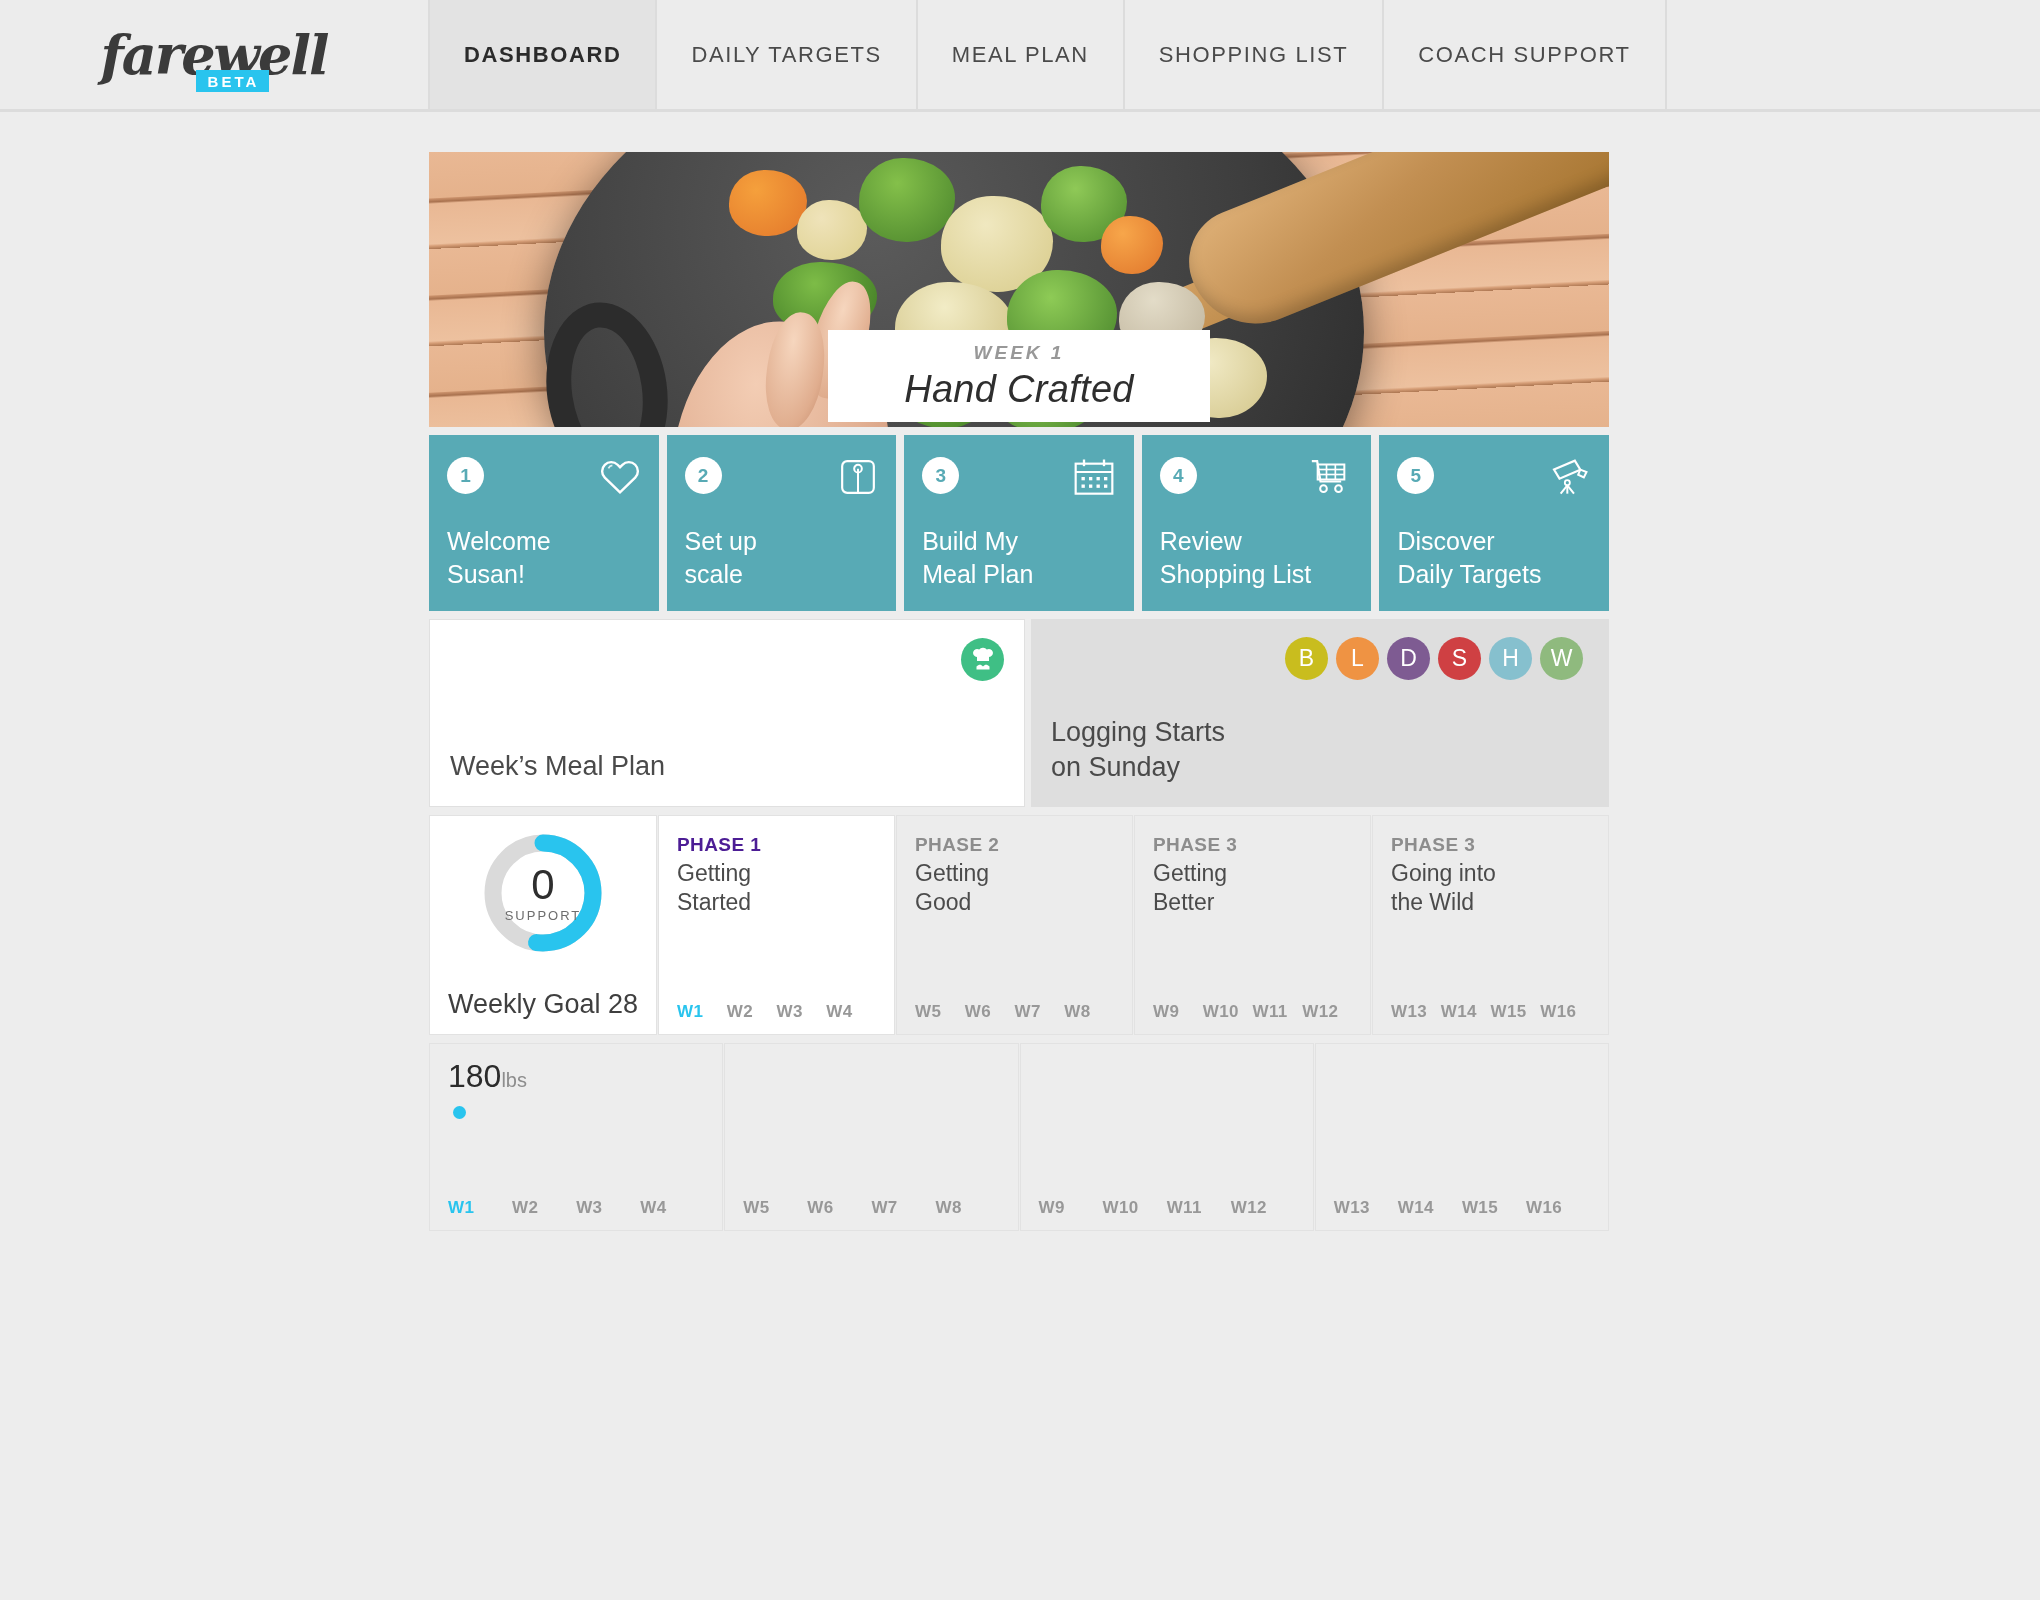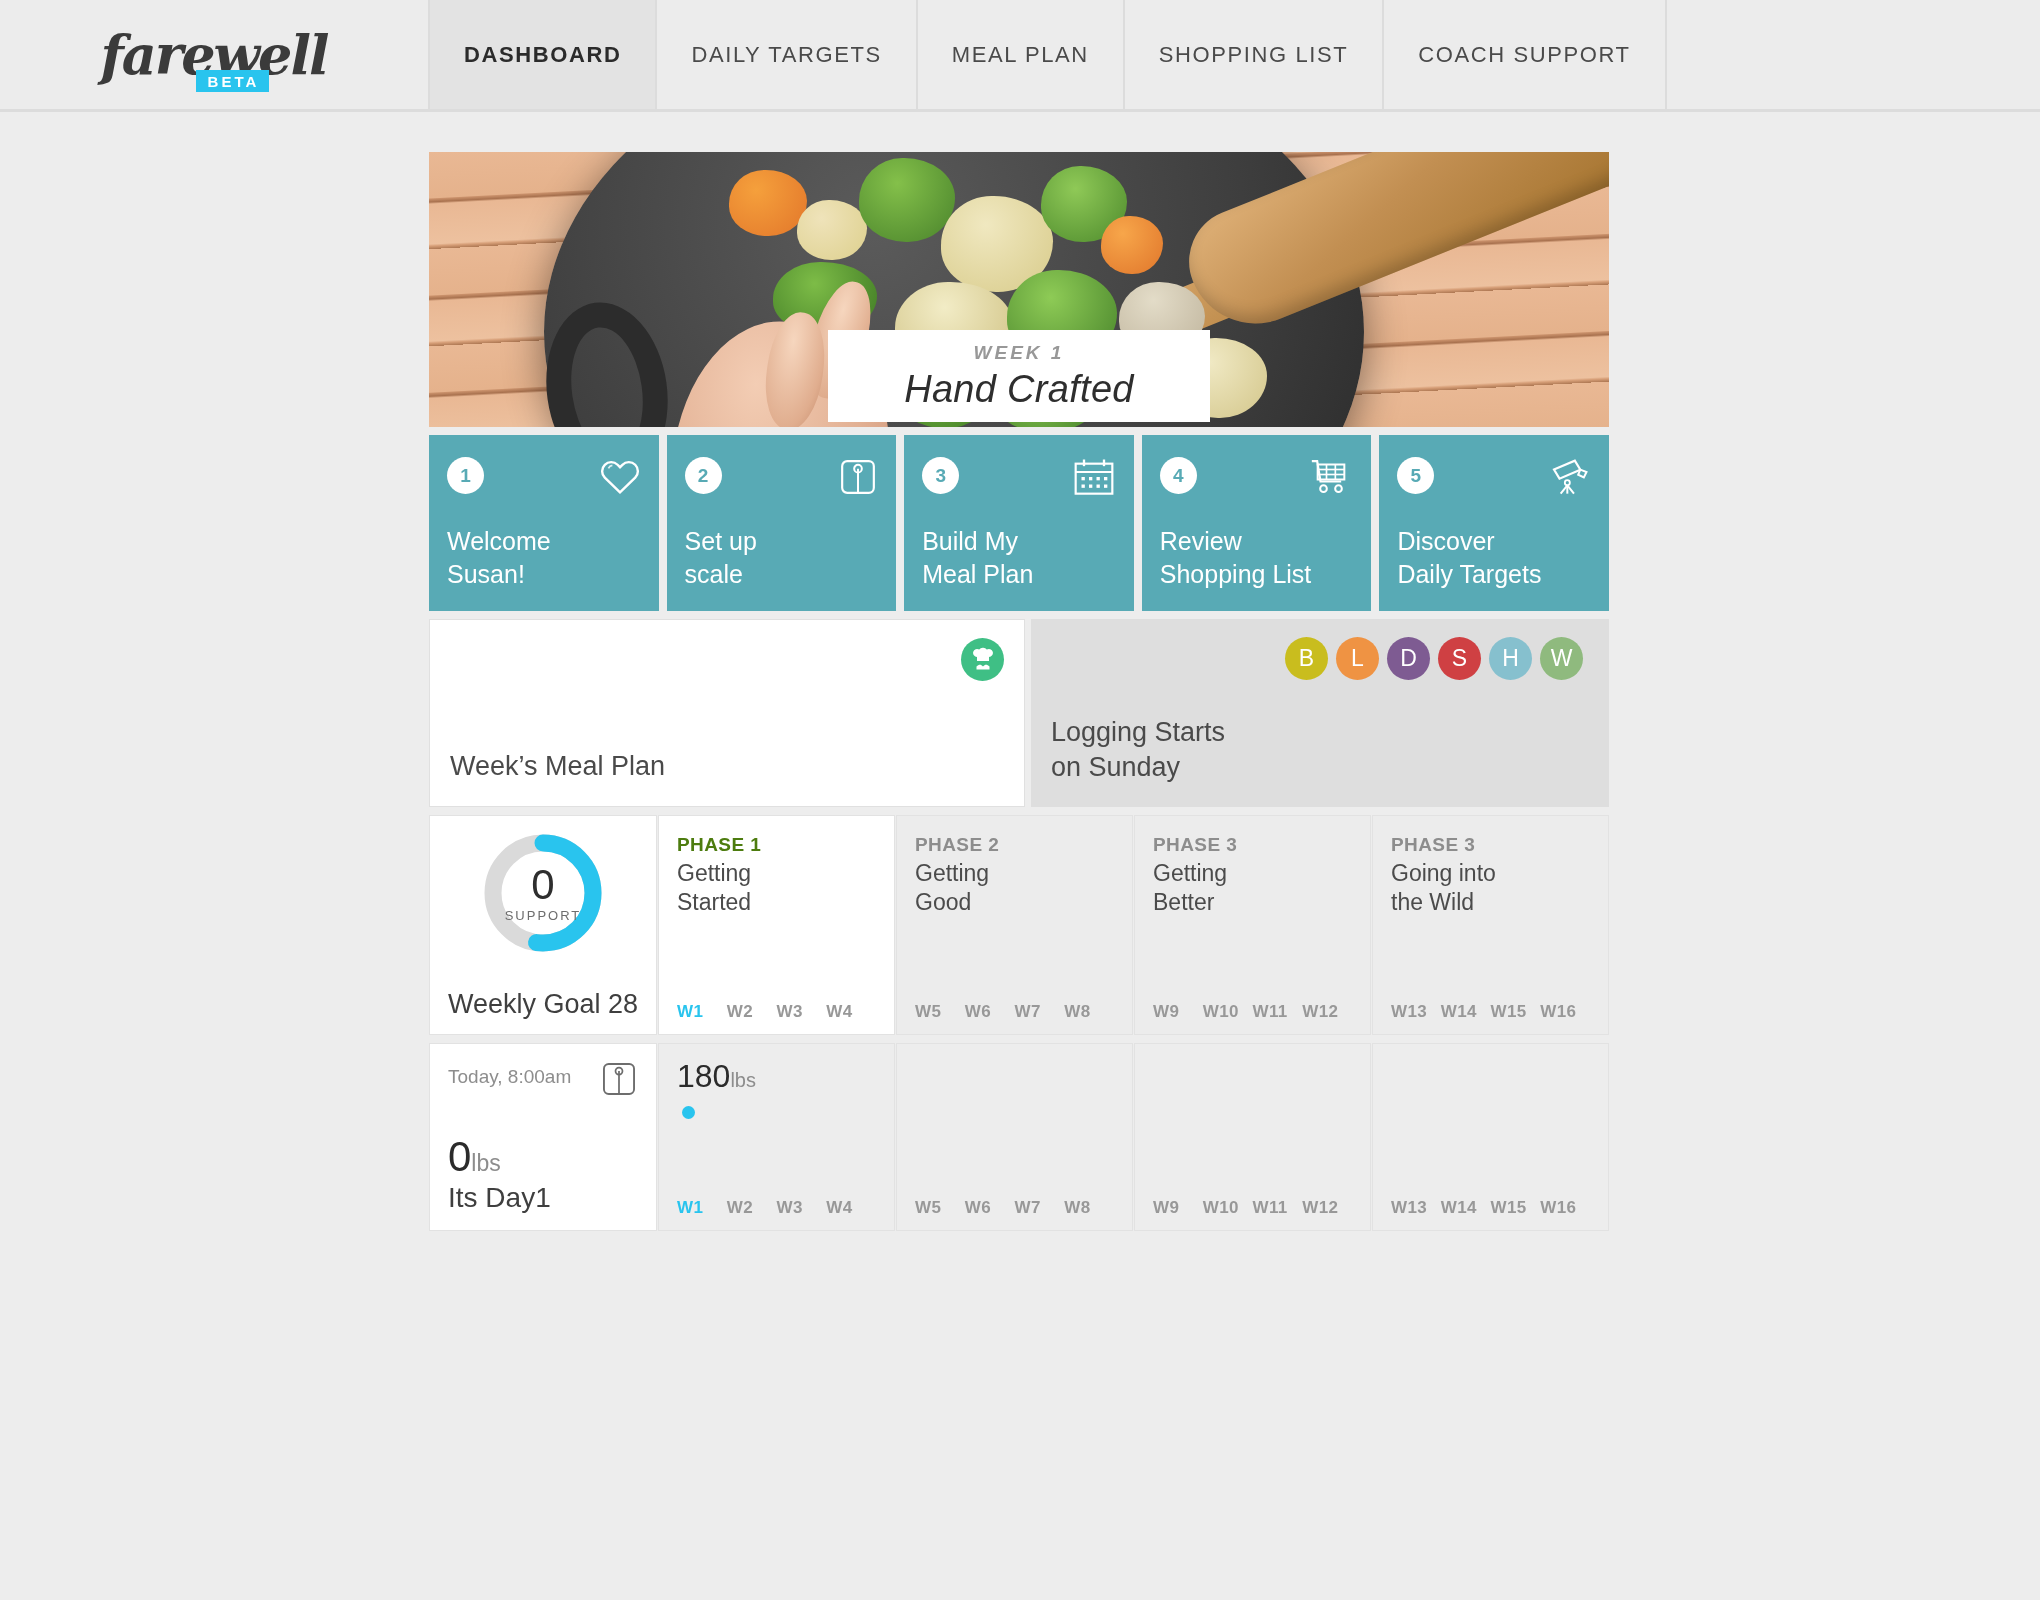--- a/index.html
+++ b/index.html
@@ -247,21 +247,21 @@
 
   .phase {
     flex: 1; height: 220px;
     background: #ececec;
     border: 1px solid #e2e2e2;
     padding: 18px 18px 12px 18px;
     display: flex; flex-direction: column; justify-content: space-between;
   }
   .phase.current { background: #ffffff; }
   .phase-h { font-size: 19px; font-weight: 700; letter-spacing: .4px; color: #8d8d8d; }
-  .phase.current .phase-h { color: #4d7c0f; }
+  .phase.current .phase-h { color: #4c1d95; }
   .phase-d { font-size: 23px; color: #4b4b4b; line-height: 1.28; margin-top: 3px; }
   .weeks { display: flex; }
   .wk {
     flex: 1;
     font-size: 17px; font-weight: 700;
     letter-spacing: .4px; color: #989898;
   }
   .wk.on { color: #29c4ee; }
 
   
@@ -550,36 +550,20 @@
         <div class="weeks">
           <div class="wk">W13</div>
           <div class="wk">W14</div>
           <div class="wk">W15</div>
           <div class="wk">W16</div>
         </div>
       </div>
     </div>
 
     <div class="wtrow">
-      <div class="wt-card">
-        <div class="wt-top">
-          <div class="wt-when">Today, 8:00am</div>
-          <svg width="38" height="38" viewBox="0 0 24 24">
-            <rect x="2.5" y="2.5" width="19" height="19" rx="3" fill="none" stroke="#6d6d6d" stroke-width="1.2"></rect>
-            <circle cx="12" cy="7" r="2.2" fill="none" stroke="#6d6d6d" stroke-width="1.1"></circle>
-            <line x1="12" y1="7" x2="12" y2="21.5" stroke="#6d6d6d" stroke-width="1.1"></line>
-          </svg>
-        </div>
-        <div>
-          <div>
-            <span class="wt-big">0</span><span class="wt-u">lbs</span>
-          </div>
-          <div class="wt-day">Its Day1</div>
-        </div>
-      </div>
 
       <div class="chart">
         <div>
           <div class="chart-val"><span style="font-size:32px;color:#2b2b2b">180</span><span>lbs</span></div>
           <div class="pt-dot"></div>
         </div>
         <div class="chart-body"></div>
         <div class="weeks">
           <div class="wk on">W1</div>
           <div class="wk">W2</div>

